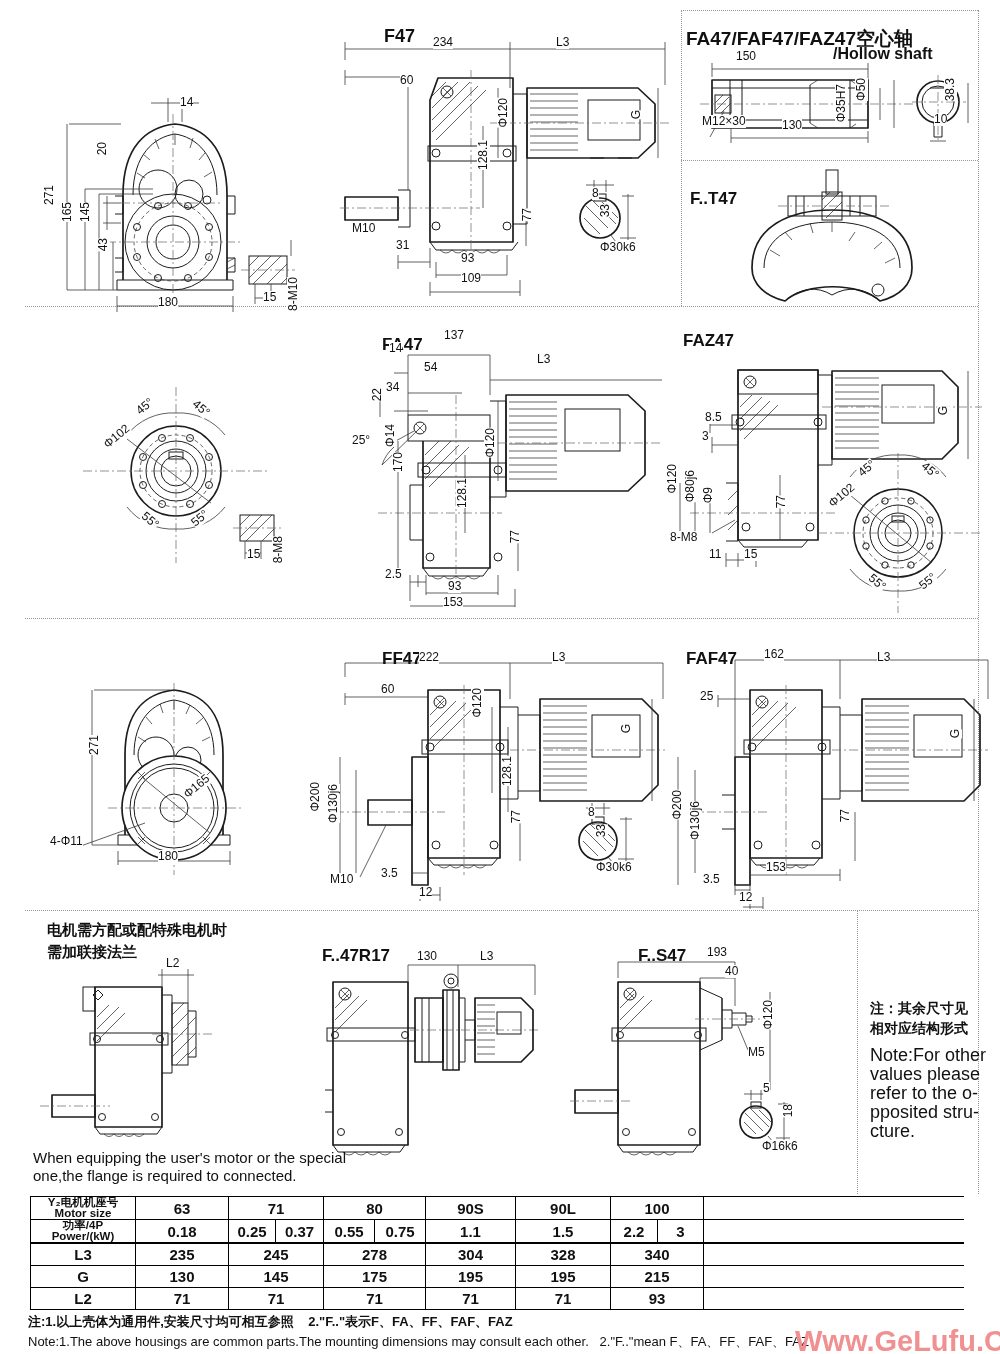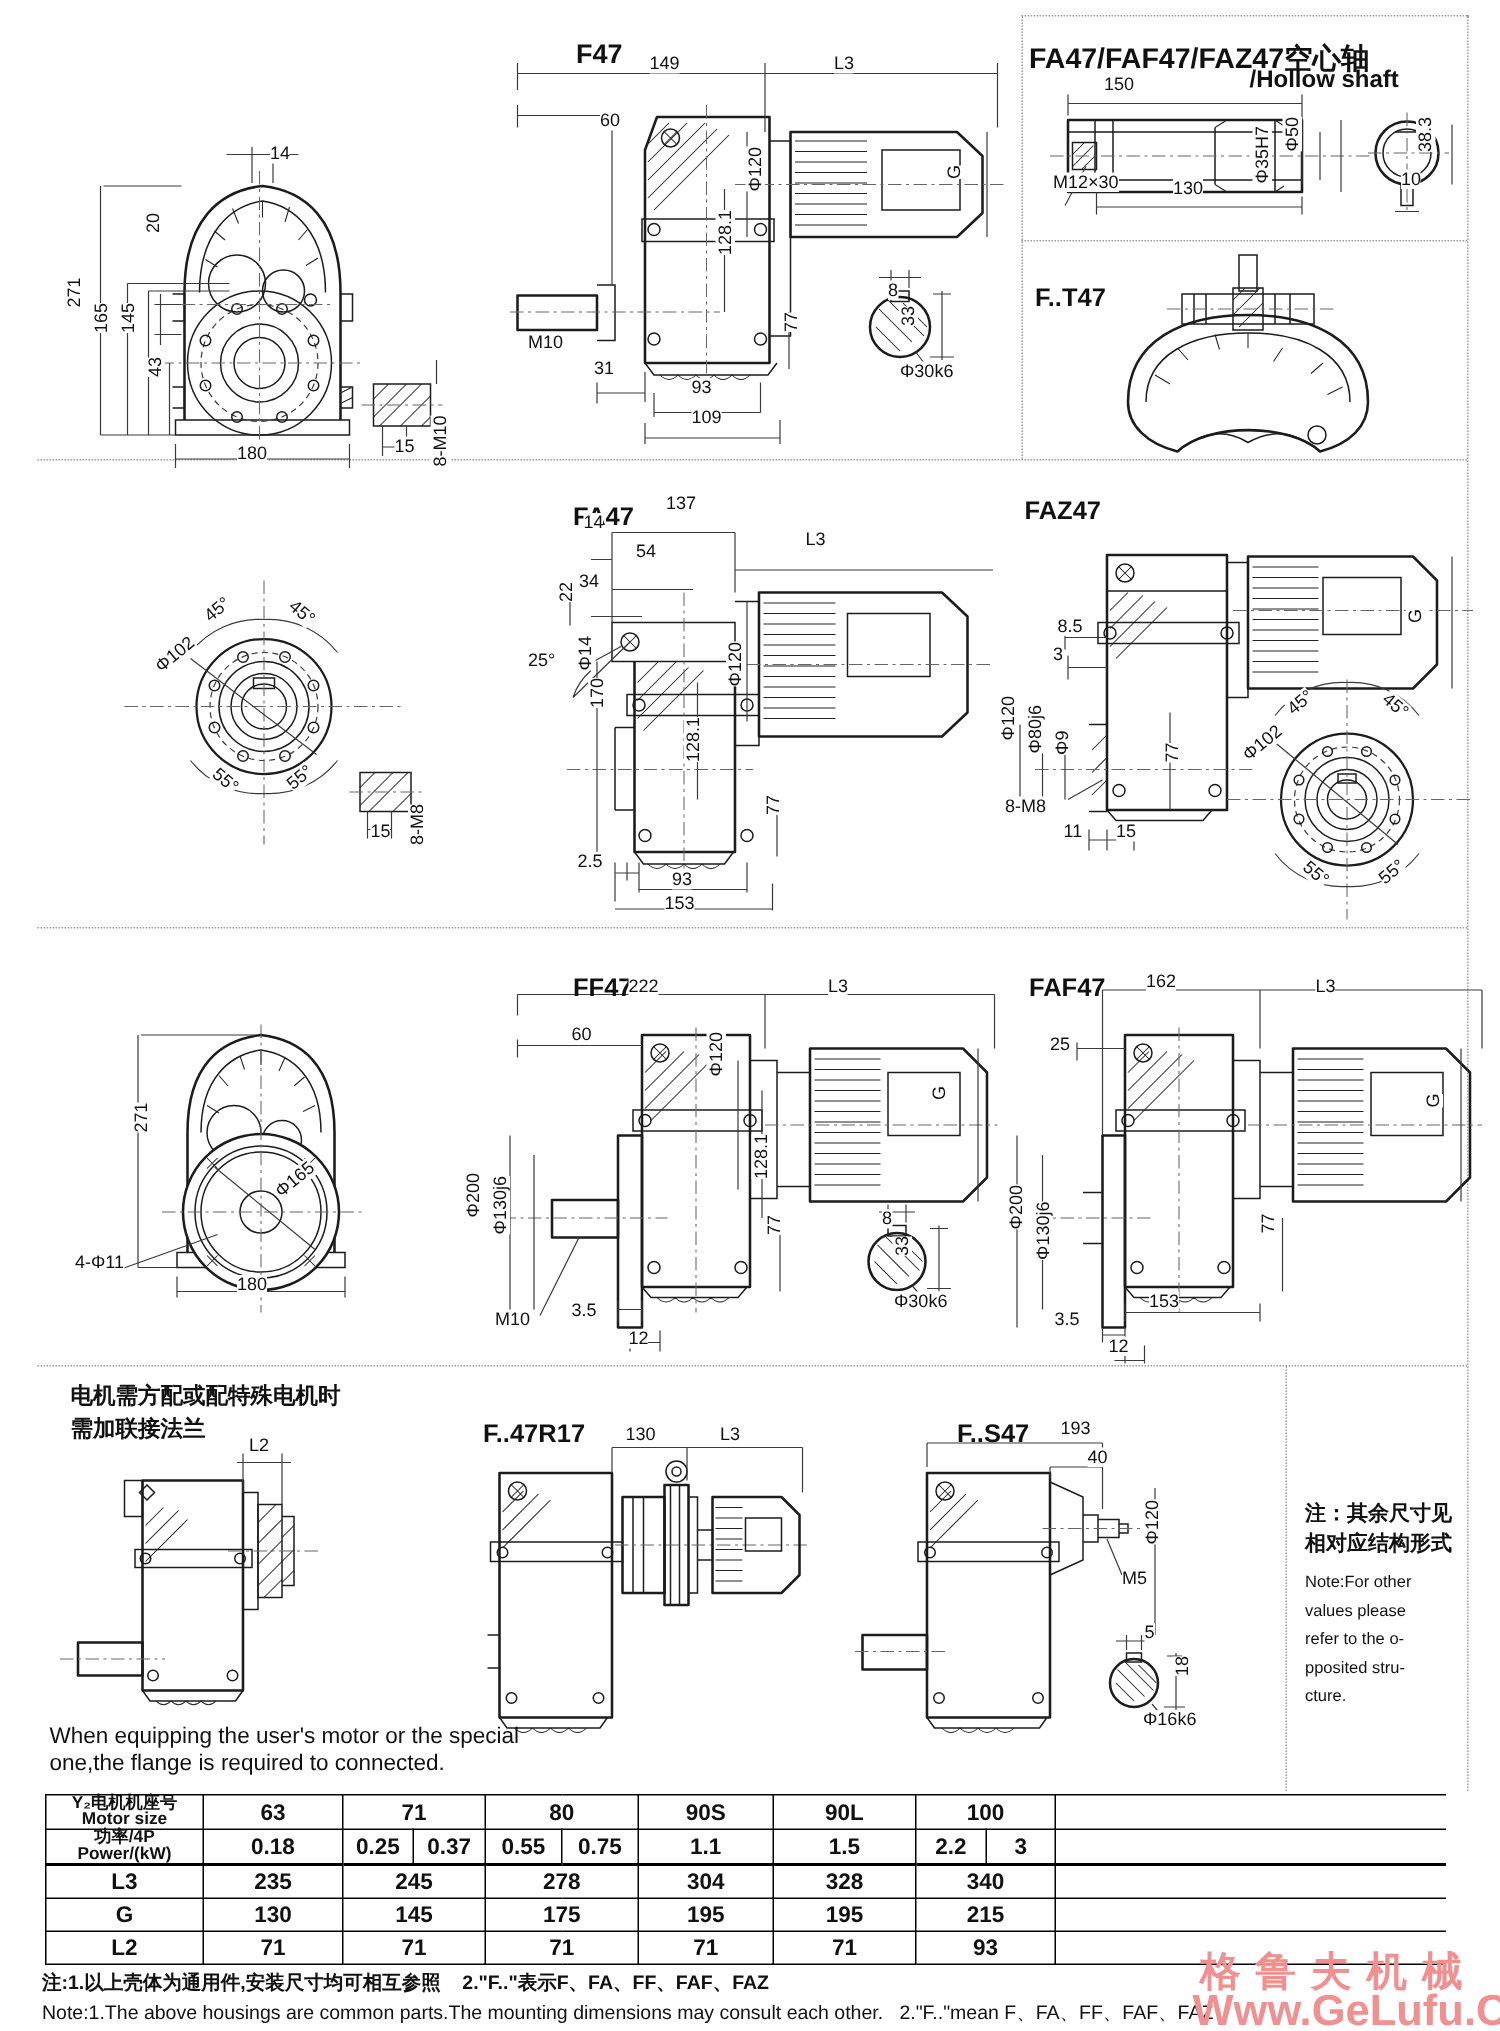--- a/index.html
+++ b/index.html
@@ -428,21 +428,21 @@
   <span class="dim" style="left:180px;top:96px">14</span>
   <span class="dim v" style="left:96px;top:142px">20</span>
   <span class="dim v" style="left:43px;top:185px">271</span>
   <span class="dim v" style="left:61px;top:202px">165</span>
   <span class="dim v" style="left:79px;top:202px">145</span>
   <span class="dim v" style="left:97px;top:238px">43</span>
   <span class="dim" style="left:158px;top:296px">180</span>
   <span class="dim" style="left:263px;top:291px">15</span>
   <span class="dim v" style="left:287px;top:277px">8-M10</span>
 
-  <span class="dim" style="left:433px;top:36px">149</span>
+  <span class="dim" style="left:433px;top:36px">234</span>
   <span class="dim" style="left:556px;top:36px">L3</span>
   <span class="dim" style="left:400px;top:74px">60</span>
   <span class="dim v" style="left:497px;top:98px">Φ120</span>
   <span class="dim v" style="left:477px;top:140px">128.1</span>
   <span class="dim v" style="left:630px;top:110px">G</span>
   <span class="dim" style="left:352px;top:222px">M10</span>
   <span class="dim" style="left:396px;top:239px">31</span>
   <span class="dim" style="left:461px;top:252px">93</span>
   <span class="dim" style="left:461px;top:272px">109</span>
   <span class="dim v" style="left:521px;top:208px">77</span>
@@ -543,21 +543,21 @@
   <span class="dim v" style="left:762px;top:1000px">Φ120</span>
   <span class="dim" style="left:748px;top:1046px">M5</span>
   <span class="dim" style="left:763px;top:1082px">5</span>
   <span class="dim v" style="left:782px;top:1104px">18</span>
   <span class="dim" style="left:762px;top:1140px">Φ16k6</span>
 
   <div class="nt b" style="left:870px;top:998px;font-size:14px">
     <span>注：其余尺寸见</span>
     <span>相对应结构形式</span>
   </div>
-  <div class="nt" style="left:870px;top:1046px;font-size:11px">
+  <div class="nt" style="left:870px;top:1046px;font-size:18px">
     <span>Note:For other</span>
     <span>values please</span>
     <span>refer to the o-</span>
     <span>pposited stru-</span>
     <span>cture.</span>
   </div>
 
   <table class="spec">
     <colgroup>
       <col style="width:105px">
@@ -631,16 +631,15 @@
       <td>71</td>
       <td colspan="2">93</td>
       <td class="last"></td>
     </tr>
   </tbody>
     </table>
 
   <div class="fn" style="left:28px;top:1313px;font-weight:bold">注:1.以上壳体为通用件,安装尺寸均可相互参照    2."F.."表示F、FA、FF、FAF、FAZ</div>
   <div class="fn" style="left:28px;top:1333px">Note:1.The above housings are common parts.The mounting dimensions may consult each other.   2."F.."mean F、FA、FF、FAF、FAZ</div>
 
-  <div class="brand" style="left:800px;top:1296px;font-size:27px;letter-spacing:10px">格鲁夫机械</div>
   <div class="brand" style="left:795px;top:1325px;font-size:29px">Www.GeLufu.Com</div>
 
 </div>
 
 </body></html>

